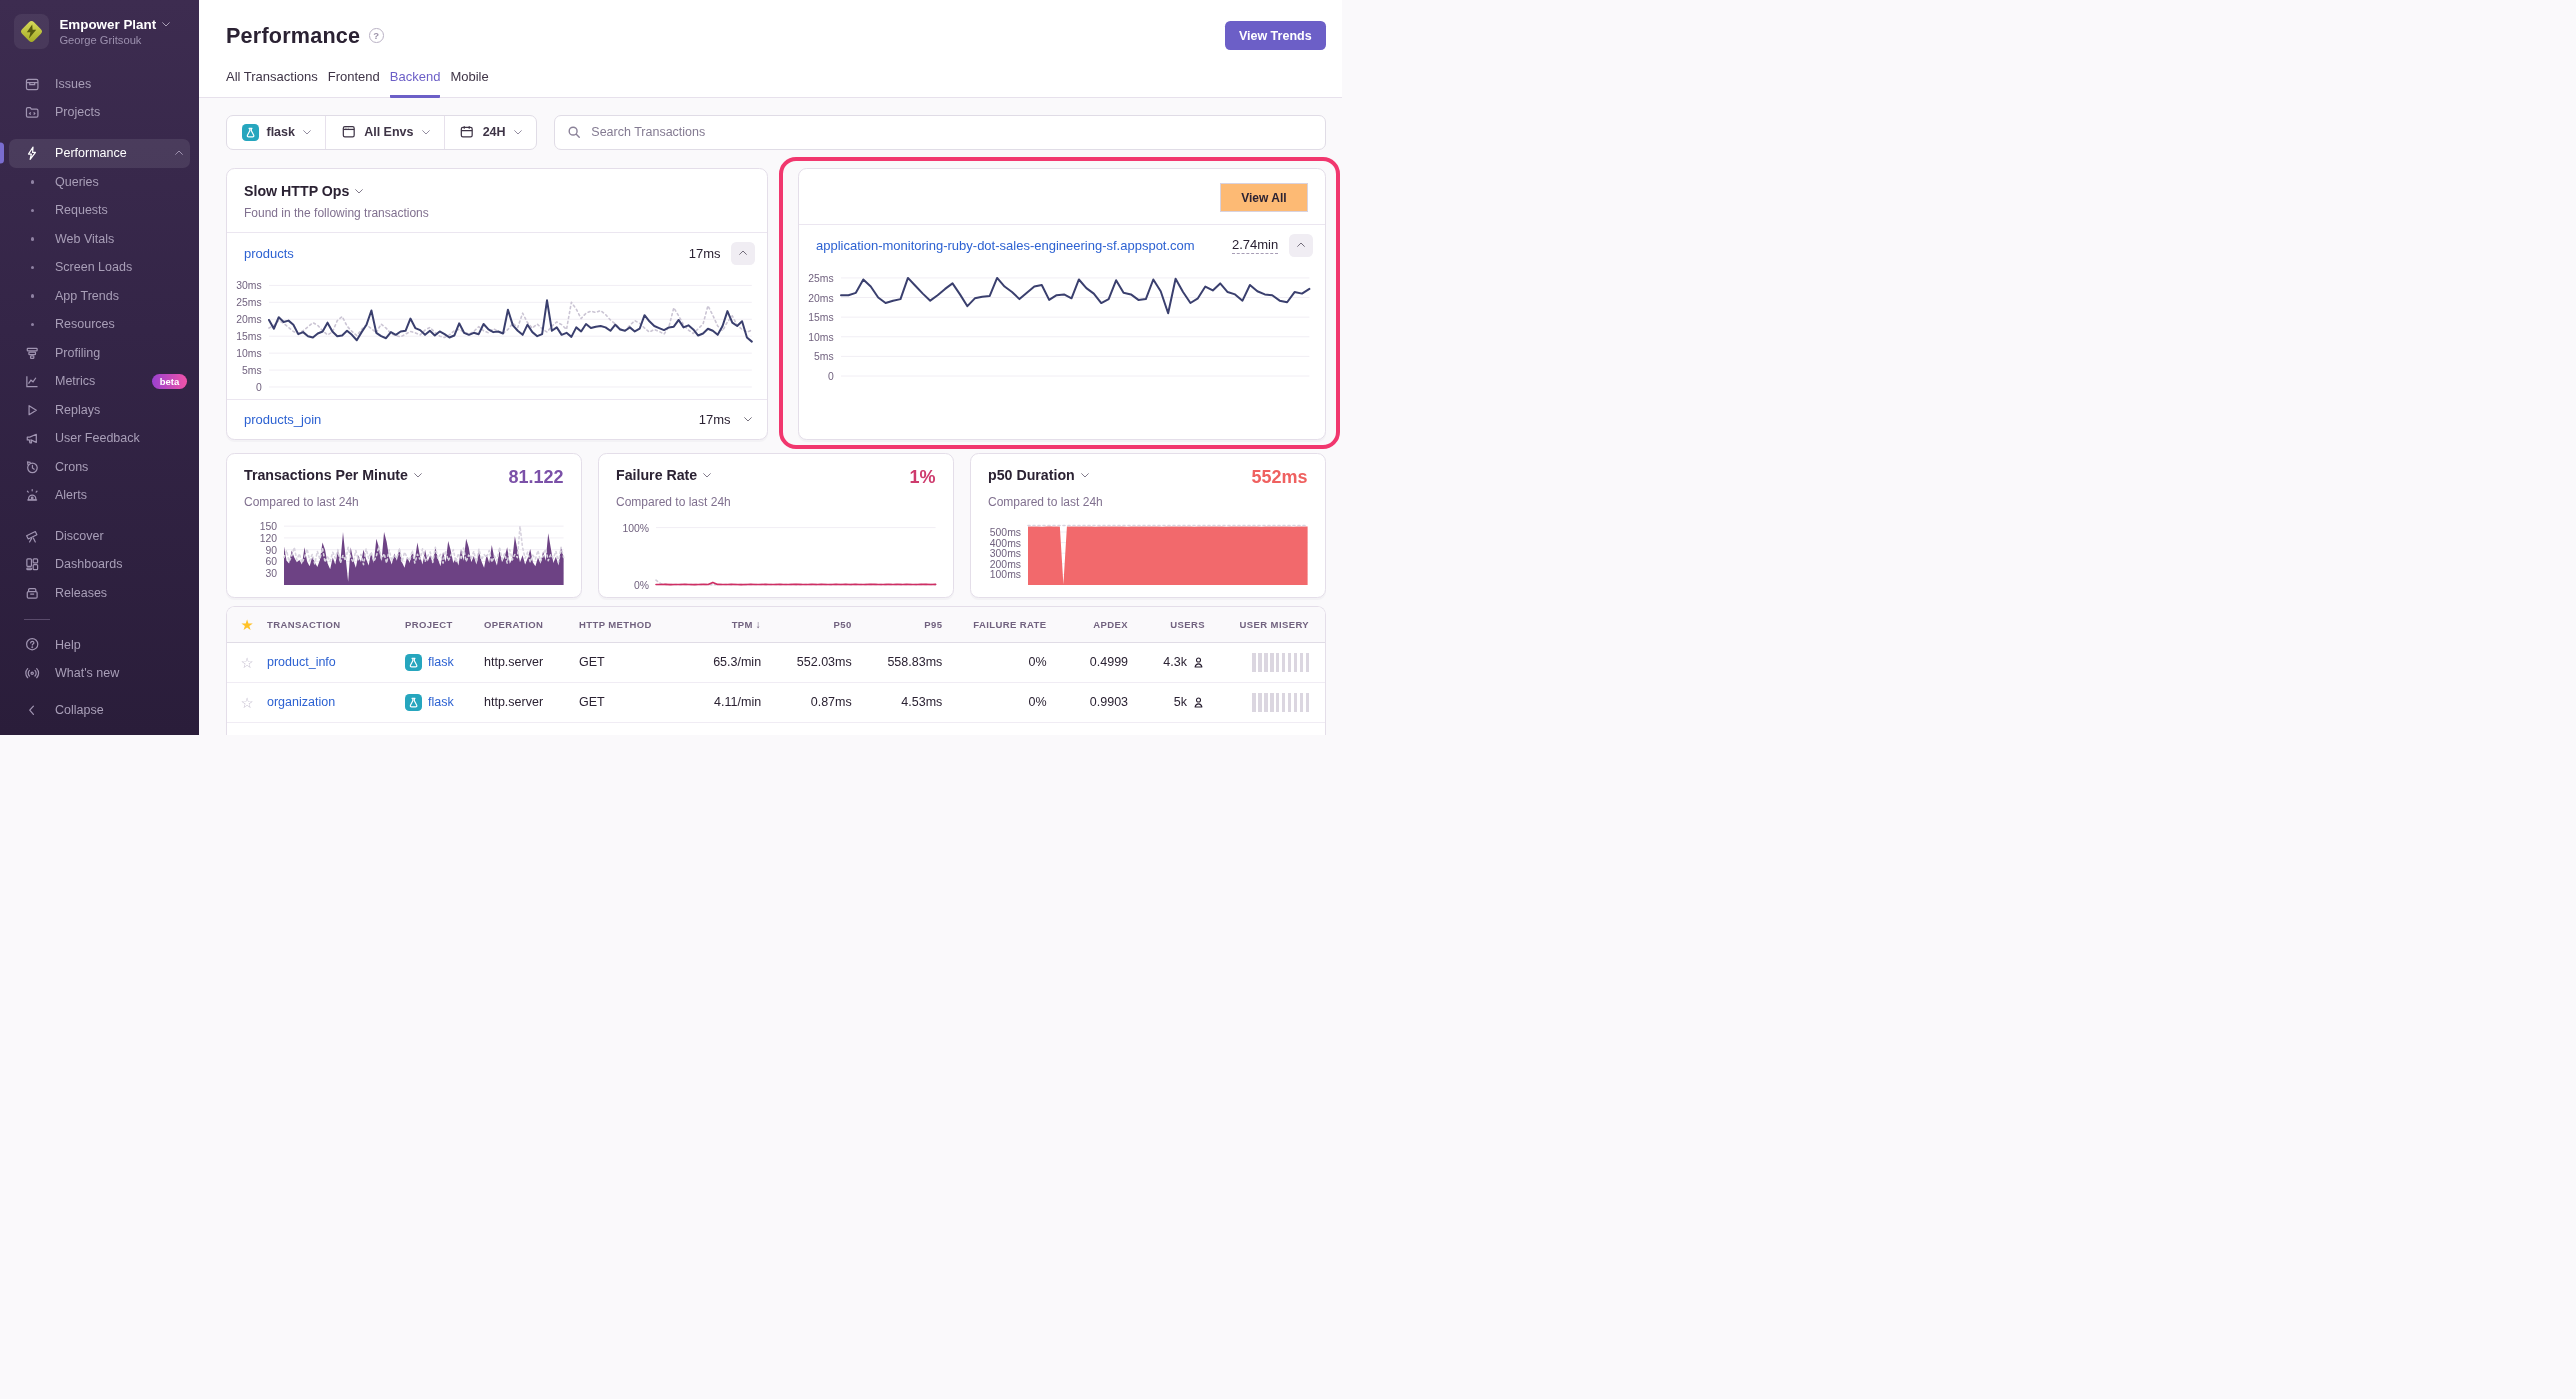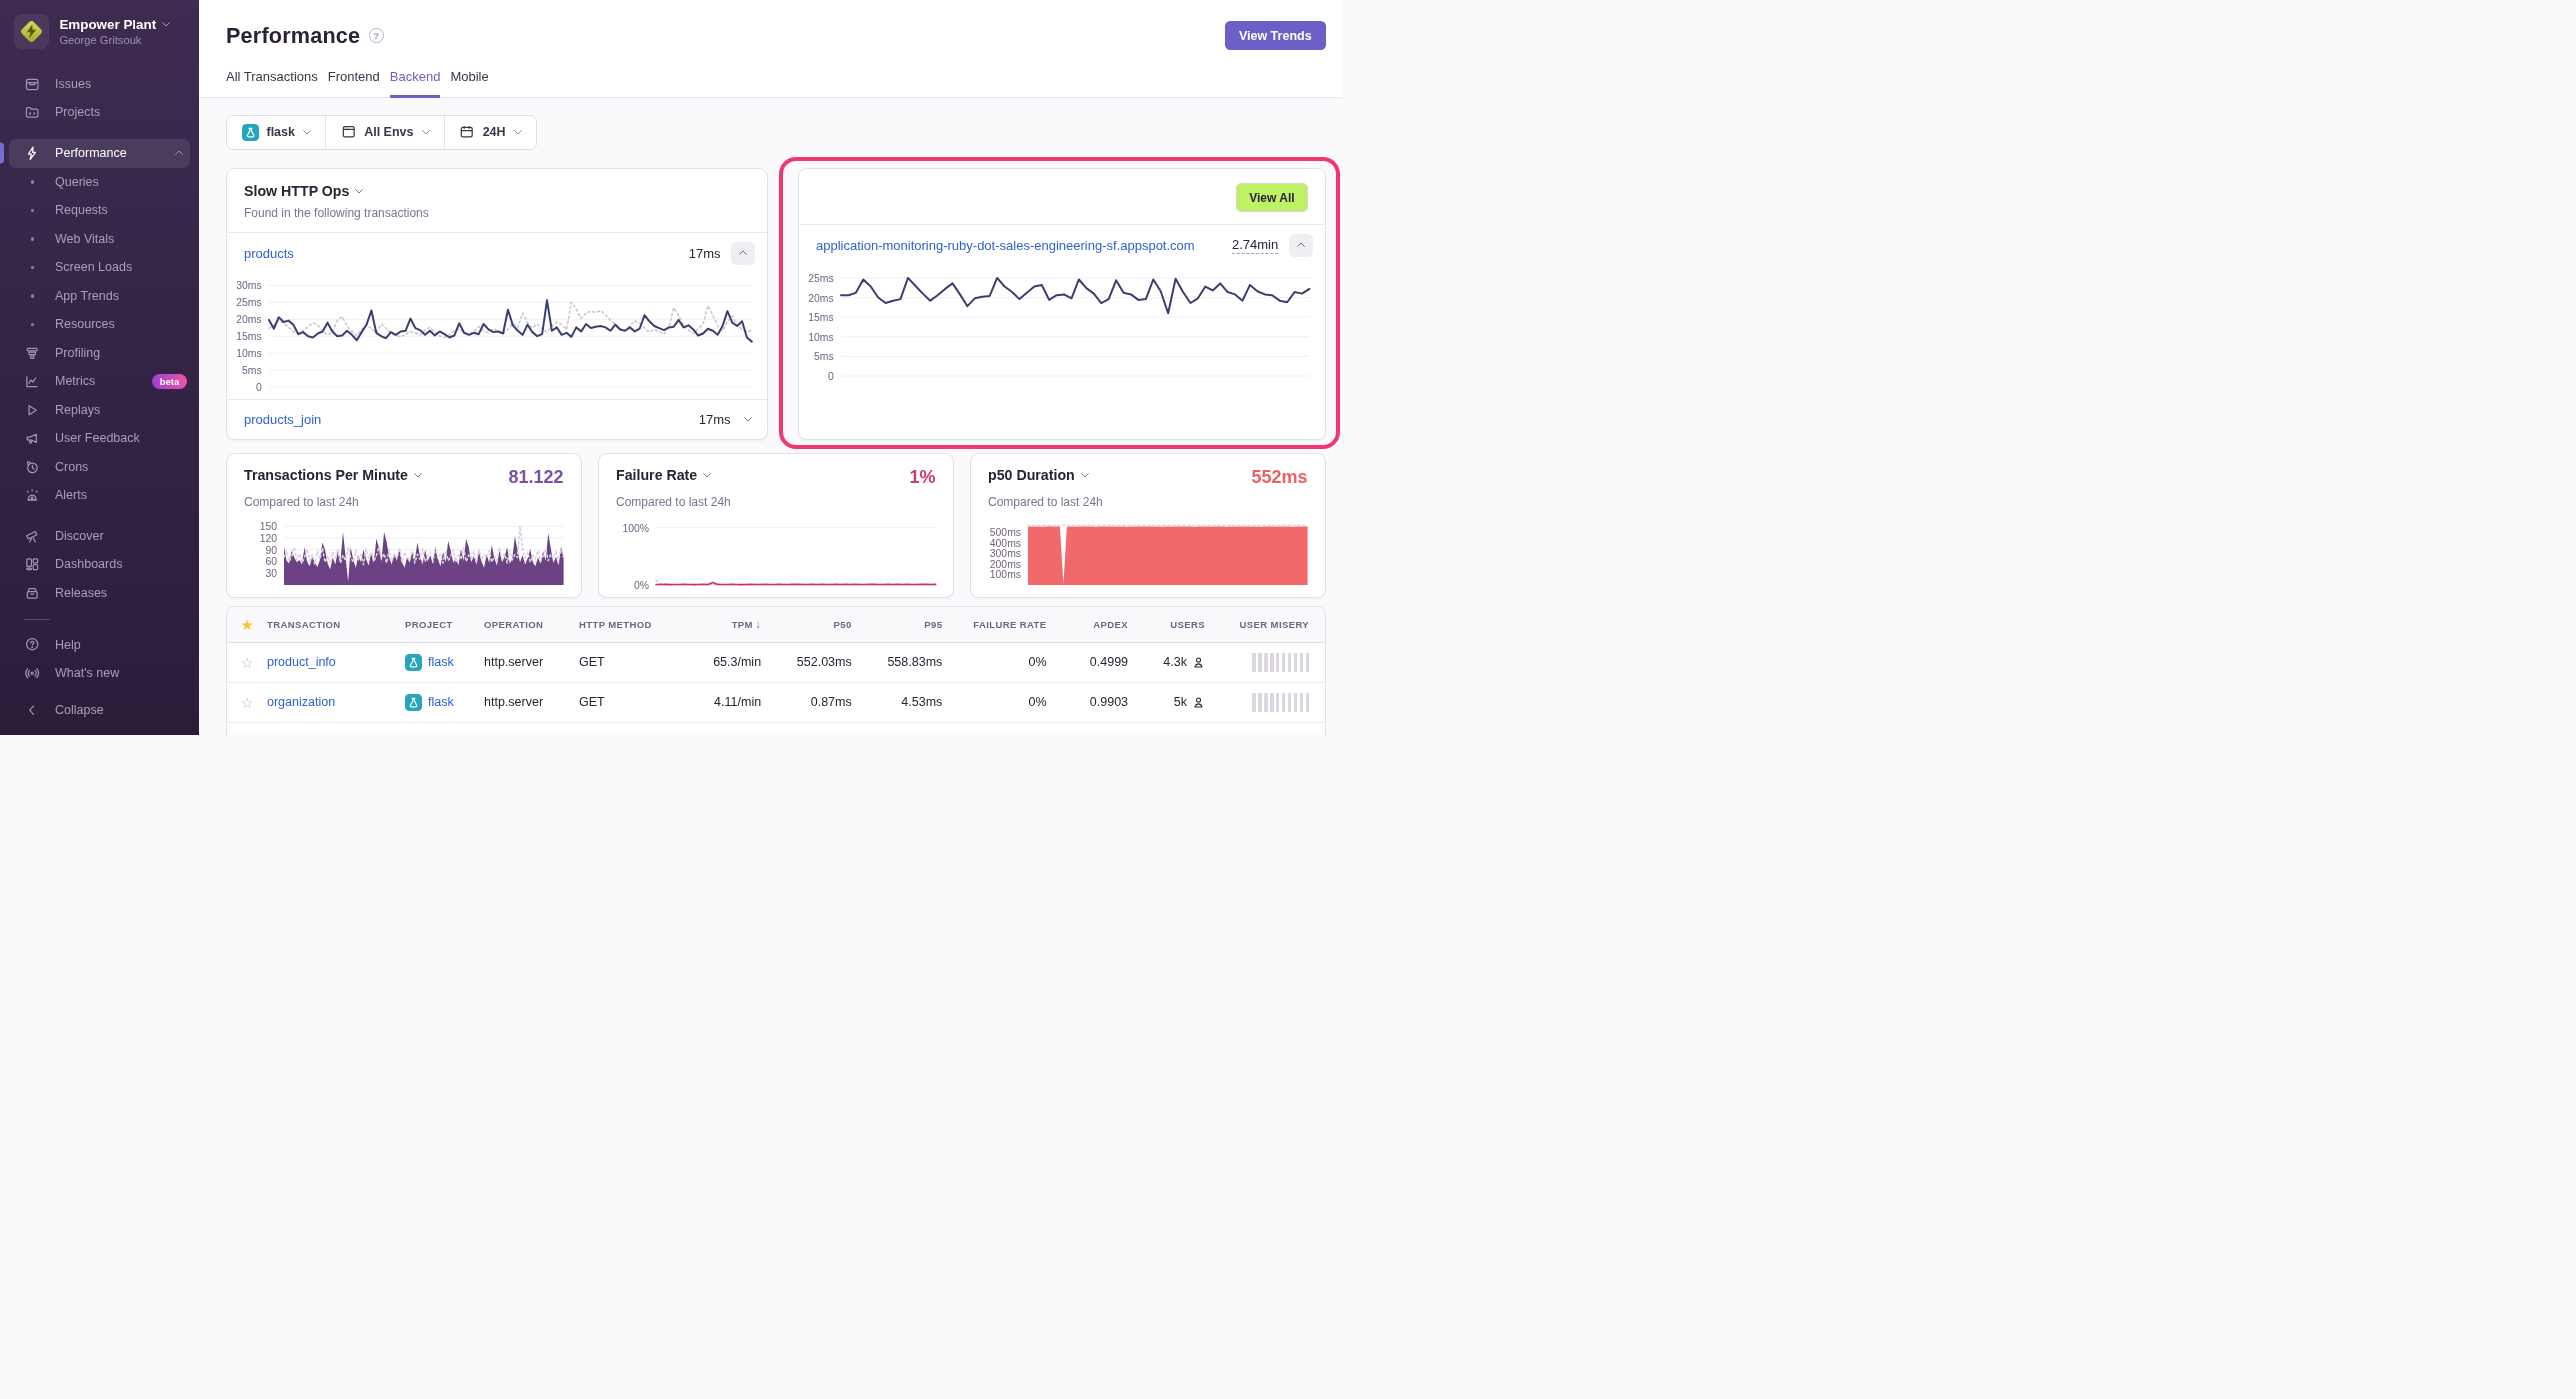--- a/index.html
+++ b/index.html
@@ -60,21 +60,21 @@
   .card{background:#fff;border:0.9px solid #E4DEE9;border-radius:8.6px;box-shadow:0 1.7px 0.9px rgba(43,34,51,.03)}
   .card-slow{width:542px;flex:none;display:flex;flex-direction:column}
   .card-domains{flex:1;display:flex;flex-direction:column;min-width:0}
   .card-head{padding:14.7px 17px 12px;border-bottom:0.9px solid #EBE6F0}
   .card-head.flex{display:flex;align-items:flex-start}
   .card-title-line{display:flex;align-items:center;gap:7px}
   .card-title-line h2{margin:0;font-size:14.2px;font-weight:700;color:#2B2233;white-space:nowrap}
   .card-title-line .chev{color:#564D63}
   .card-sub{font-size:12px;color:#80708F;margin-top:7px}
   .new-badge{font-size:10.4px;font-weight:700;color:#fff;padding:2.6px 8.6px;border-radius:9.5px;background:linear-gradient(90deg,#3EA887,#2F96AC)}
-  .btn-outline{background:#bef264;border:0.9px solid #D8D2DF;border-radius:5px;height:29px;padding:0 12px;font-size:12px;font-weight:600;color:#2B2233;font-family:inherit;cursor:pointer;margin-left:auto;flex:none}
+  .btn-outline{background:#fdba74;border:0.9px solid #D8D2DF;border-radius:0;height:29px;padding:0 20px;font-size:12px;font-weight:600;color:#2B2233;font-family:inherit;cursor:pointer;margin-left:auto;flex:none}
   .tx-row{display:flex;align-items:center;gap:10.4px;padding:8.6px 12px 8.6px 17px;min-height:40px}
   .tx-row a{color:#2D62D2;font-size:13px;text-decoration:none;cursor:pointer;overflow:hidden;text-overflow:ellipsis;white-space:nowrap}
   .tx-row .tx-val{margin-left:auto;font-size:13px;color:#2B2233;flex:none}
   .tx-val.dashed{border-bottom:0.9px dashed #A79DB5;padding-bottom:0.9px}
   .exp-btn{width:24px;height:22.4px;background:#F0EDF3;border:none;border-radius:5.2px;display:flex;align-items:center;justify-content:center;color:#4B4454;cursor:pointer;flex:none}
   .plain-chev{color:#4B4454;width:14px;display:flex;justify-content:center;flex:none;cursor:pointer}
   .tx-row.footer{border-top:0.9px solid #EBE6F0;margin-top:auto}
 
   
   .chart{display:flex}
@@ -359,20 +359,27 @@
           </div>
           <div class="seg-item">
             <svg width="15.5" height="15.5" viewBox="0 0 20 20" fill="none" stroke="#3E3446" stroke-width="1.6">
                 <rect x="3" y="4.5" width="14" height="12" rx="2"></rect>
                 <path d="M3 8.5h14M6.8 3v3M13.2 3v3"></path>
               </svg>
             <span>24H</span>
             <i class="chev"></i>
           </div>
         </div>
+        <div class="search">
+          <svg width="14" height="14" viewBox="0 0 16 16" fill="none" stroke="#8A8198" stroke-width="1.6">
+              <circle cx="7" cy="7" r="4.5"></circle>
+              <path d="M10.6 10.6 14 14" stroke-linecap="round"></path>
+            </svg>
+          <input placeholder="Search Transactions" style="">
+        </div>
       </div>
 
       <div class="row1">
         <section class="card card-slow">
           <div class="card-head">
             <div class="card-title-line">
               <h2>Slow HTTP Ops</h2>
               <i class="chev"></i>
             </div>
             <div class="card-sub">Found in the following transactions</div>

